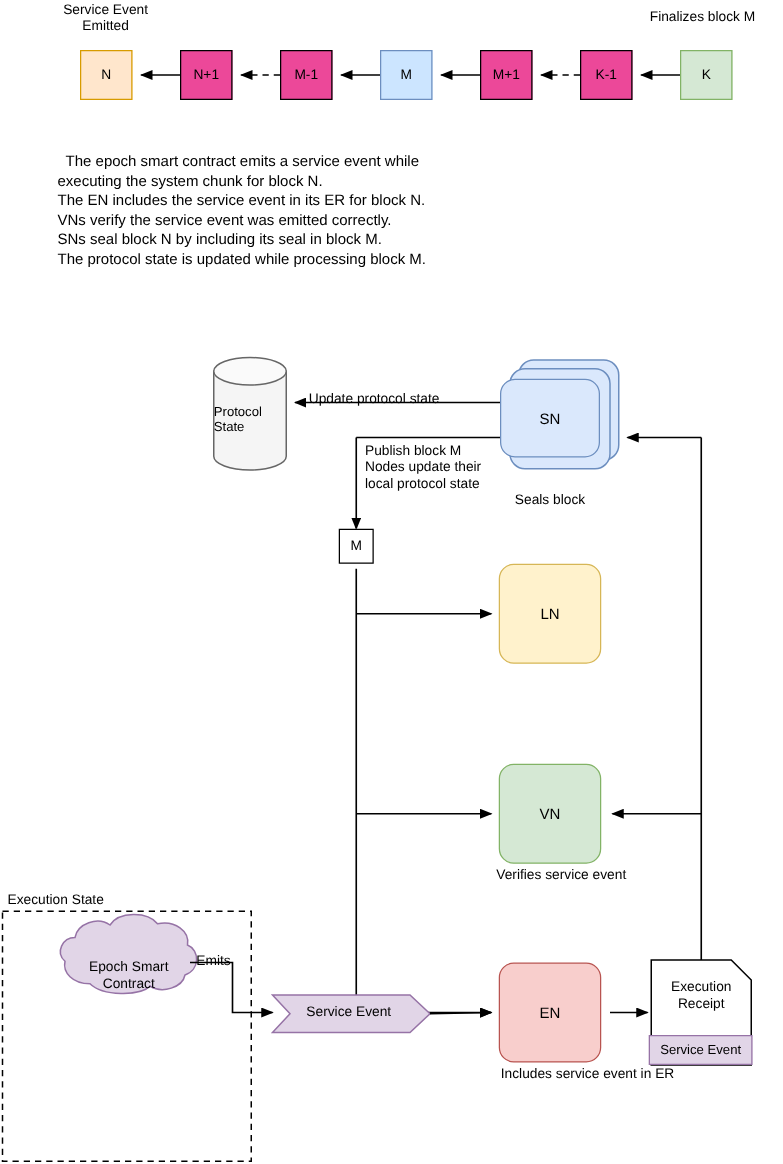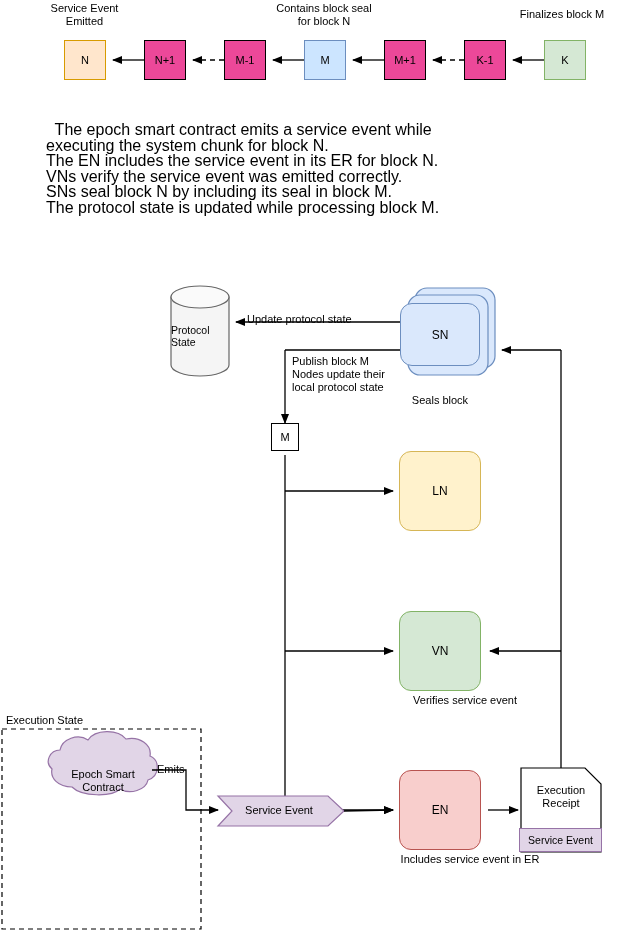--- a/index.html
+++ b/index.html
@@ -44,21 +44,21 @@
   .chain-box.accent-k { background: #d5e8d4; border-color: #82b366; }
   .rounded {
     border-radius: 12px;
     box-sizing: border-box;
   }
   .node-sn { background: #dae8fc; border: 1px solid #6c8ebf; }
   .node-ln { background: #fff2cc; border: 1px solid #d6b656; }
   .node-vn { background: #d5e8d4; border: 1px solid #82b366; }
   .node-en { background: #f8cecc; border: 1px solid #b85450; }
   .para {
-    font-size: 16px;
+    font-size: 12px;
     line-height: 15.5px;
     white-space: pre;
     color: #000;
   }
   svg.overlay {
     position: absolute;
     left: 0; top: 0;
     width: 626px;
     height: 931px;
     pointer-events: none;
@@ -151,22 +151,20 @@
     <path d="M152,770 L186,770 L186,810 L218,810" fill="none" stroke="#000" stroke-width="1.3" marker-end="url(#arrow)"></path>
 
     <path d="M218,796 L328,796 L344,811 L328,826 L218,826 L232,811 Z" fill="#e1d5e7" stroke="#9673a6" stroke-width="1.2"></path>
     <line x1="344" y1="811" x2="393" y2="810" stroke="#000" stroke-width="1.3" marker-end="url(#arrow)"></line>
 
     <rect x="2" y="729" width="199" height="200" fill="none" stroke="#000" stroke-width="1.2" stroke-dasharray="5,4"></rect>
   </svg>
 
   <div class="abs lbl lbl-c" style="left:22px; top:2px; width:125px;">Service Event
 Emitted</div>
-  <div class="abs lbl lbl-c" style="left:245px; top:2px; width:158px;">Contains block seal
-for block N</div>
   <div class="abs lbl lbl-c" style="left:498px; top:8px; width:128px;">Finalizes block M</div>
 
   <div class="abs box chain-box accent-n" style="left:64px; top:40px;">
     <span>N</span>
   </div>
   <div class="abs box chain-box" style="left:144px; top:40px;">
     <span>N+1</span>
   </div>
   <div class="abs box chain-box" style="left:224px; top:40px;">
     <span>M-1</span>
@@ -211,21 +209,21 @@
     <span>M</span>
   </div>
 
   <div class="abs rounded node-vn" style="left:399px; top:611px; width:82px; height:80px; display:flex; align-items:center; justify-content:center;">
     <span style="font-size:12px;">VN</span>
   </div>
 
   <div class="abs rounded node-ln" style="left:399px; top:451px; width:82px; height:80px; display:flex; align-items:center; justify-content:center;">
     <span style="font-size:12px;">LN</span>
   </div>
-  <div class="abs lbl lbl-c" style="left:380px; top:694px; width:170px;">Verifies service event</div>
+  <div class="abs lbl lbl-c" style="left:364px; top:694px; width:170px;">Verifies service event</div>
 
   <div class="abs lbl lbl-c" style="left:360px; top:853px; width:220px;">Includes service event in ER</div>
   <div class="abs rounded node-en" style="left:399px; top:770px; width:82px; height:80px; display:flex; align-items:center; justify-content:center;">
     <span style="font-size:12px;">EN</span>
   </div>
 
   <div class="abs receipt-label" style="left:525px; top:784px; width:72px;">Execution
 Receipt</div>
   <div class="abs" style="left:519px; top:828px; width:83px; height:24px; background:#e1d5e7; border:1px solid #9673a6; box-sizing:border-box; display:flex; align-items:center; justify-content:center; font-size:10.5px;">
     <span>Service Event</span>

